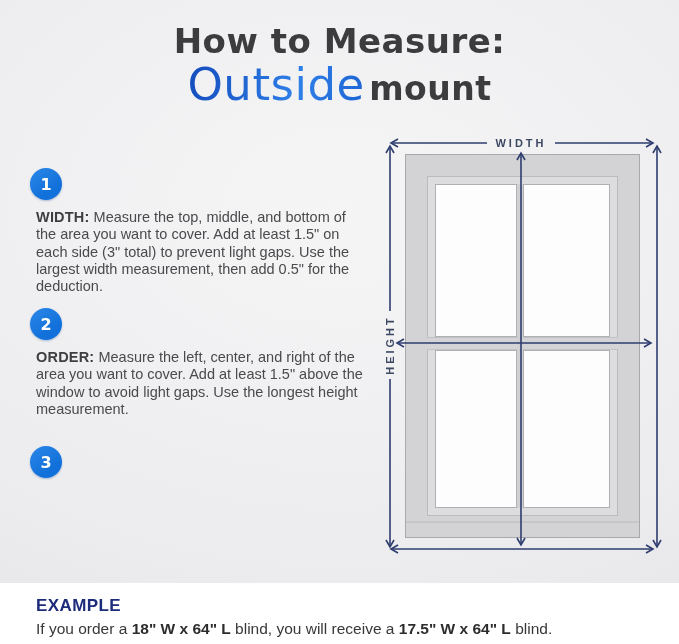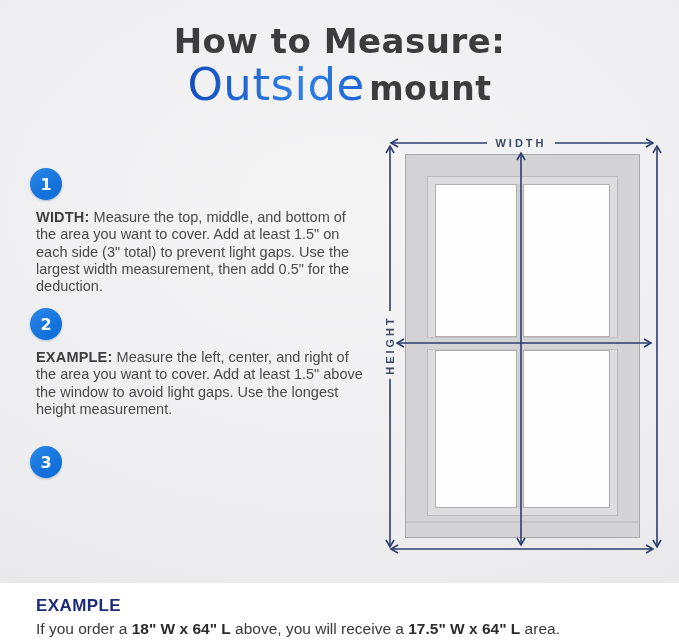--- a/index.html
+++ b/index.html
@@ -92,21 +92,21 @@
       <strong>WIDTH:</strong>
       <span>Measure the top, middle, and bottom of the area you want to cover. Add at least 1.5" on each side (3" total) to prevent light gaps. Use the largest width measurement, then add 0.5" for the deduction.</span>
     </p>
   </div>
 
   <div class="step step-2">
     <div class="badge">
       <span>2</span>
     </div>
     <p>
-      <strong>EXAMPLE:</strong>
+      <strong>ORDER:</strong>
       <span>Measure the left, center, and right of the area you want to cover. Add at least 1.5" above the window to avoid light gaps. Use the longest height measurement.</span>
     </p>
   </div>
 
   <div class="step step-3">
     <div class="badge">
       <span>3</span>
     </div>
   </div>
 
@@ -147,16 +147,16 @@
 
         <line x1="397" y1="343" x2="651" y2="343" marker-start="url(#ah)" marker-end="url(#ah)"></line>
       </g>
       <text class="arrow-label" x="521" y="147" text-anchor="middle">WIDTH</text>
       <text class="arrow-label" x="390" y="349" text-anchor="middle" transform="rotate(-90 390 345)">HEIGHT</text>
     </svg>
   </div>
 
   <div class="example">
     <div class="example-heading">EXAMPLE</div>
-    <div class="example-text"><span>If you order a </span><strong>18" W x 64" L</strong><span> above, you will receive a </span><strong>17.5" W x 64" L</strong><span> area.</span></div>
+    <div class="example-text"><span>If you order a </span><strong>18" W x 64" L</strong><span> blind, you will receive a </span><strong>17.5" W x 64" L</strong><span> blind.</span></div>
   </div>
 
 </div>
 
 </body></html>

